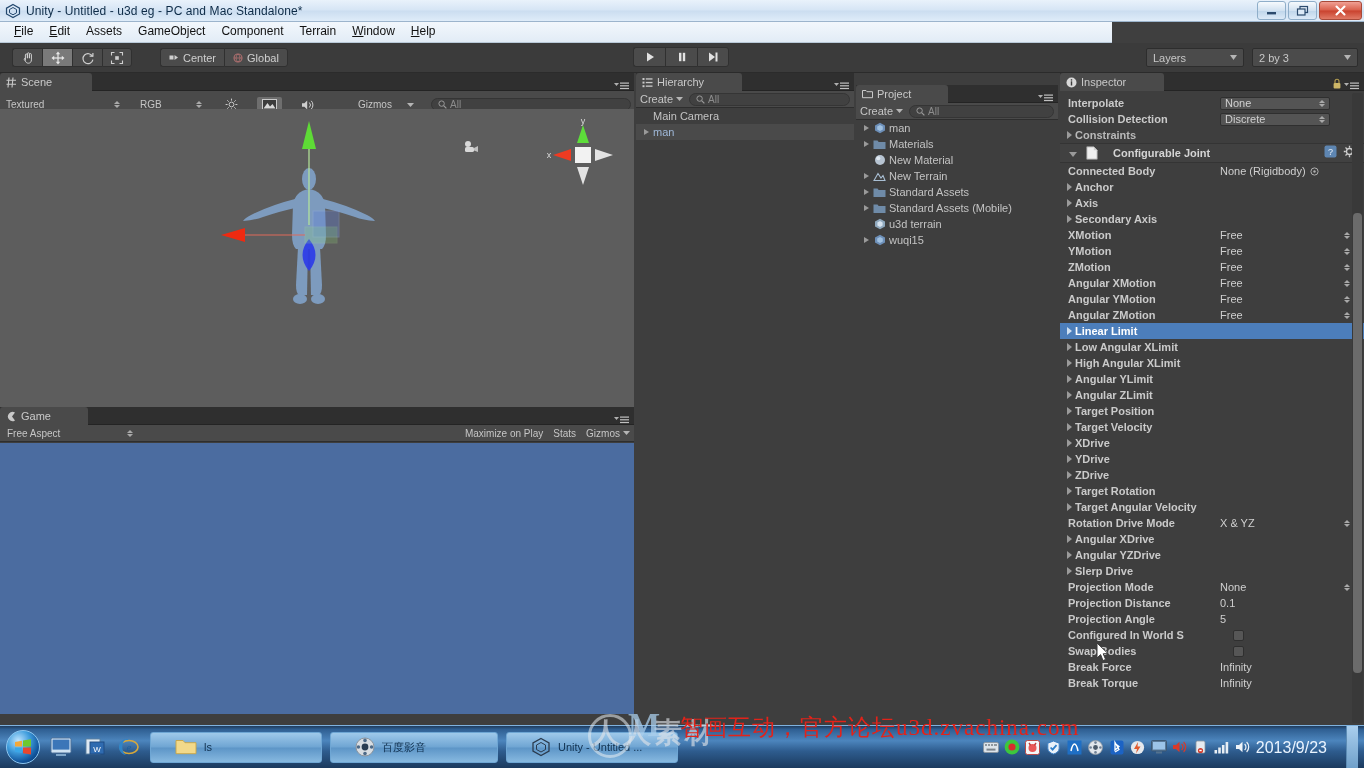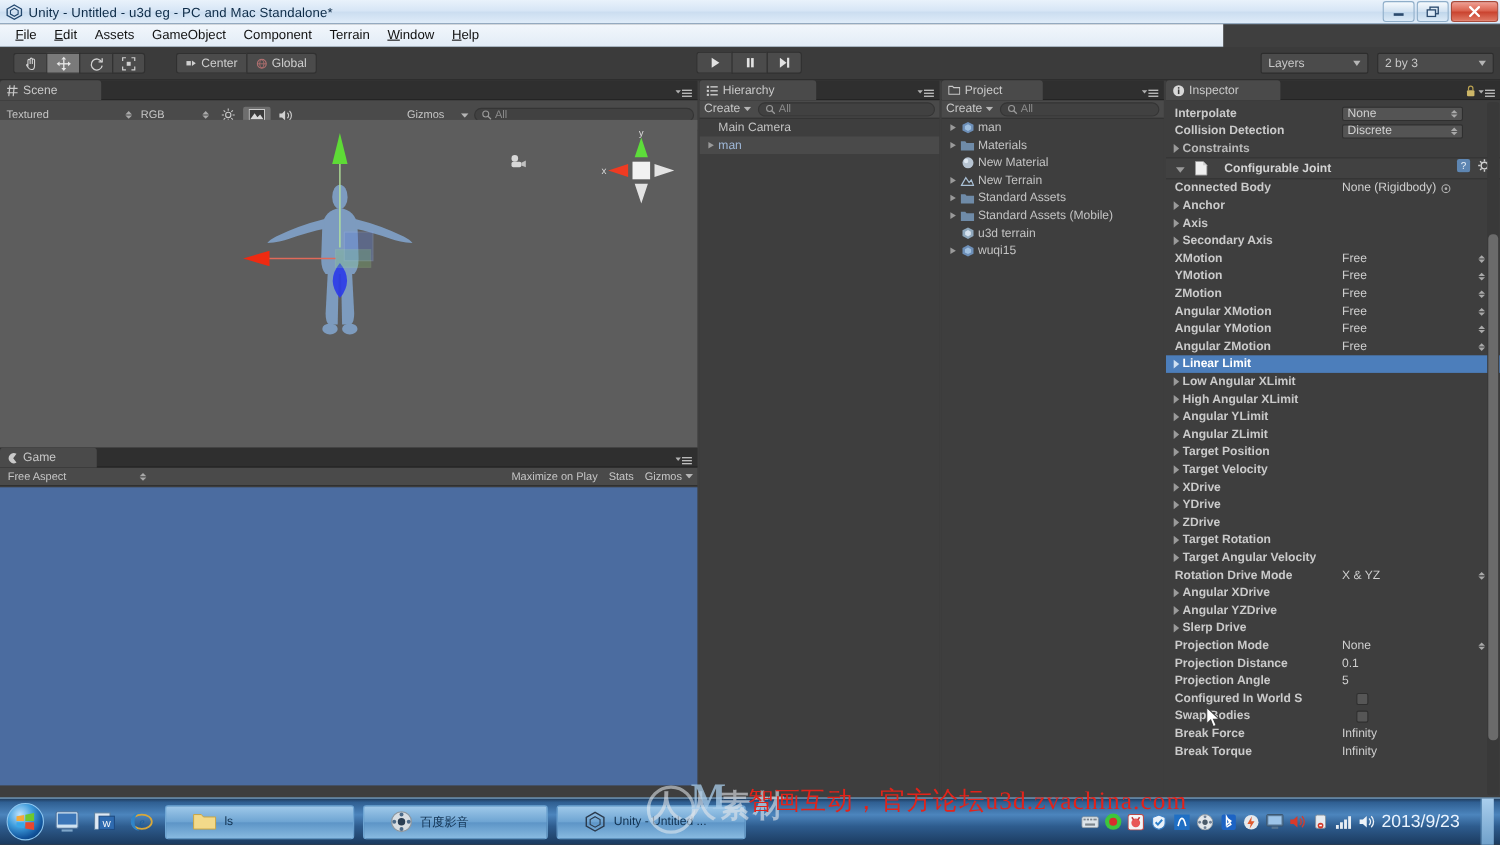--- a/index.html
+++ b/index.html
@@ -120,21 +120,21 @@
     border-top: 3.5px solid transparent; border-bottom: 3.5px solid transparent;
     margin-right: 1px;
   }
   .tri.blank { border-left-color: transparent; }
   .icn { width: 13px; height: 13px; display:flex; align-items:center; justify-content:center; }
 
   
   .scene-view { position:absolute; background: #5d5d5d; overflow:hidden; }
   .scene-toolbar {
     height: 28px; background: #4a4a4a; border-bottom: 1px solid #2e2e2e;
-    display: flex; align-items: center; padding: 0 3px; gap: 2px;
+    display: flex; align-items: center; padding: 0 3px; gap: 14px;
   }
   .mini-dd {
     height: 14px; color: #c6c6c6; font-size: 10px; display: flex; align-items: center;
     justify-content: space-between; padding: 0 3px; min-width: 60px;
   }
   .stepper { display:flex; flex-direction:column; gap:1px; margin-left:4px; }
   .stepper i {
     display:block; width:0; height:0; border-left:3px solid transparent;
     border-right:3px solid transparent;
   }
@@ -570,21 +570,21 @@
           <span class="tri blank"></span>
           <span>Main Camera</span>
         </div>
         <div class="tree-row selected-h sel-text">
           <span class="tri"></span>
           <span>man</span>
         </div>
       </div>
     </div>
 
-    <div class="panel" style="left:856px; top:30px; width:202px; height:652px;">
+    <div class="panel" style="left:856px; top:42px; width:202px; height:652px;">
       <div class="panel-tabrow">
         <div class="panel-tab" style="width:92px;">
           <svg width="11" height="10" viewBox="0 0 11 10">
             <path d="M0.5,1.5 h3.5 l1,1.2 h5.5 v6 h-10 z" fill="none" stroke="#c9c9c9" stroke-width="1"></path>
           </svg>
           <span>Project</span>
         </div>
         <div class="tab-menu-icon">
           <svg width="16" height="10">
               <polygon points="0,2 5,2 2.5,5" fill="#b0b0b0"></polygon>

